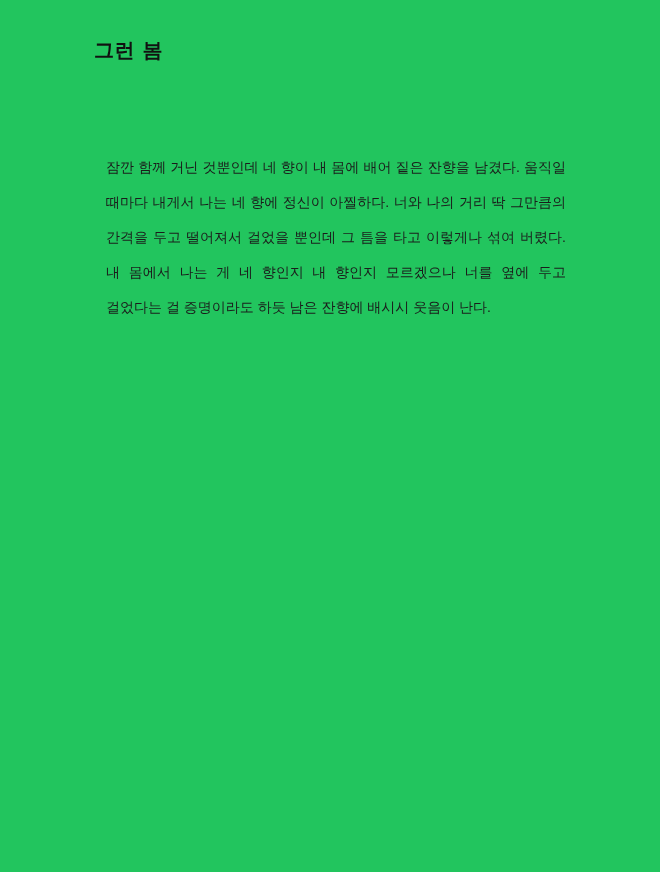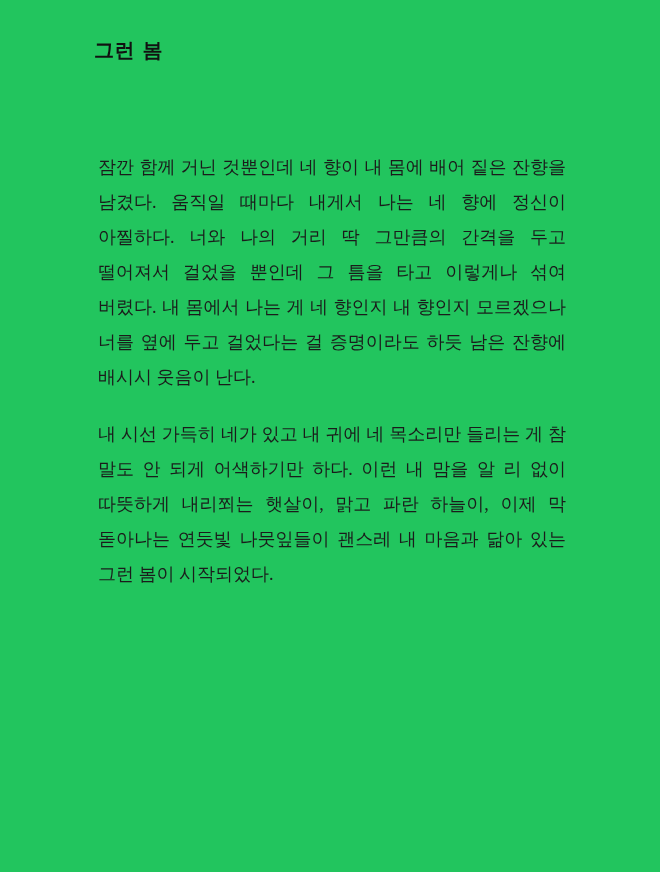--- a/index.html
+++ b/index.html
@@ -27,27 +27,27 @@
     letter-spacing: 0.5px;
     color: #111111;
   }
   .body-area {
     position: absolute;
     left: 94px;
     top: 150px;
     width: 472px;
   }
   .para {
-    font-family: Liberation Serif, serif;
-    font-size: 18px;
+    font-family: Liberation Sans, sans-serif;
+    font-size: 14px;
     line-height: 35px;
     text-align: justify;
     text-justify: inter-character;
     color: #1b1b1b;
-    margin: 0 0 22px 4px;
+    margin: 0 0 22px 12px;
     word-break: keep-all;
   }
   .para:last-child {
     margin-bottom: 0;
   }
   .page-number {
     position: absolute;
     left: 0;
     right: 0;
     top: 826px;
@@ -60,17 +60,16 @@
 </style>
 </head>
 <body>
 
 <div class="page">
 
   <h1 class="page-title">그런 봄</h1>
 
   <div class="body-area">
     <p class="para">잠깐 함께 거닌 것뿐인데 네 향이 내 몸에 배어 짙은 잔향을 남겼다. 움직일 때마다 내게서 나는 네 향에 정신이 아찔하다. 너와 나의 거리 딱 그만큼의 간격을 두고 떨어져서 걸었을 뿐인데 그 틈을 타고 이렇게나 섞여 버렸다. 내 몸에서 나는 게 네 향인지 내 향인지 모르겠으나 너를 옆에 두고 걸었다는 걸 증명이라도 하듯 남은 잔향에 배시시 웃음이 난다.</p>
-    <p class="para">내 시선 가득히 네가 있고 내 귀에 네 목소리만 들리는 게 참 말도 안 되게 어색하기만 하다. 이런 내 맘을 알 리 없이 따뜻하게 내리쬐는 햇살이, 맑고 파란 하늘이, 이제 막 돋아나는 연둣빛 나뭇잎들이 괜스레 내 마음과 닮아 있는 그런 봄이 시작되었다.</p>
   </div>
 
 
 </div>
 
 </body></html>

